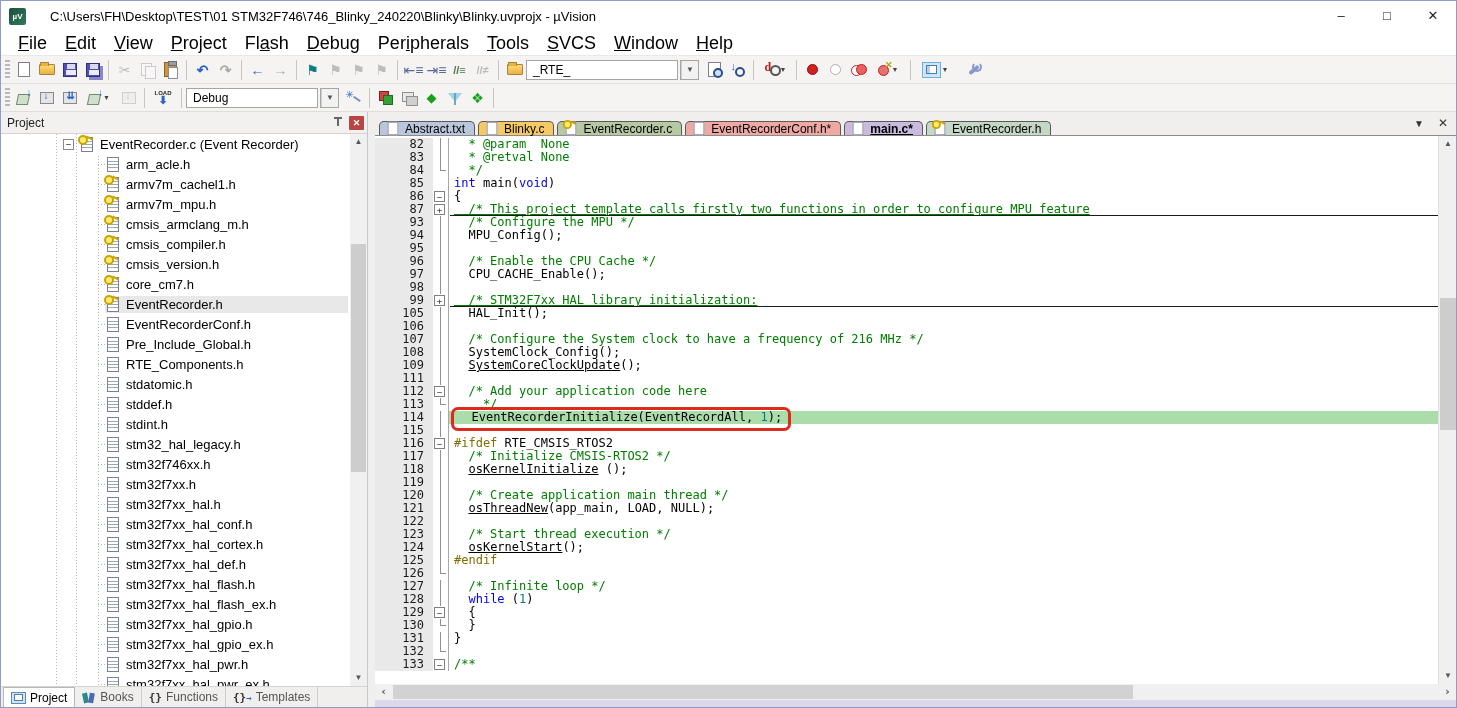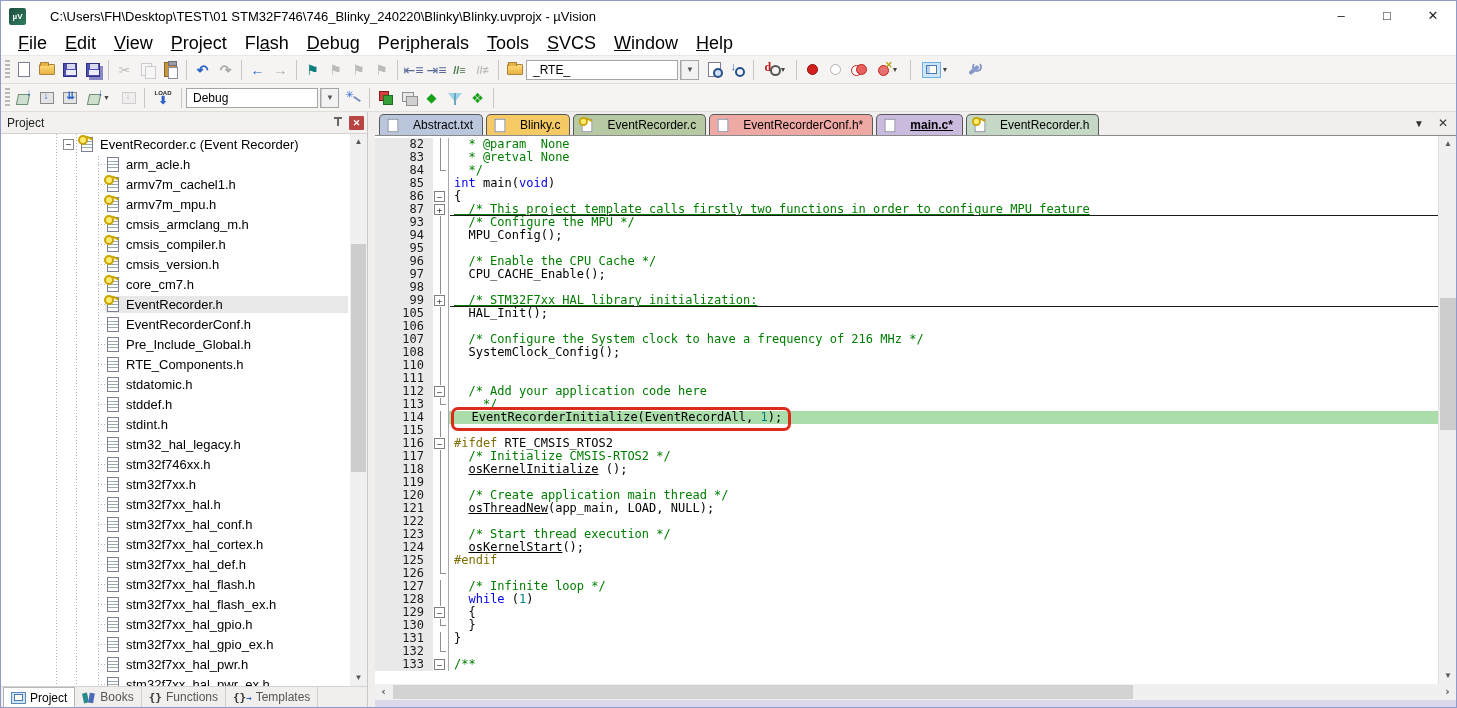--- a/index.html
+++ b/index.html
@@ -144,21 +144,21 @@
   .bt-books::after { content:""; position:absolute; left:7px; top:2px; width:5px; height:10px; background:#4a6ab8; transform:rotate(10deg); }
   .bt-brace { font:bold 11px "DejaVu Sans Mono",monospace; color:#333; }
   .bt-brace .arr { color:#2a62c8; font-size:9px; }
 
   .splitter { width:7px; background:#f0efed; }
 
   
   .edit-col { flex:1; display:flex; flex-direction:column; min-width:0; }
   .tabbar { height:24px; background:#f0efed; display:flex; align-items:flex-end; padding-left:4px;
     border-bottom:1px solid #8a8a8a; position:relative; }
-  .etab { height:21px; display:flex; align-items:center; gap:14px; padding:0 9px 0 7px; margin-right:3px;
+  .etab { height:14px; display:flex; align-items:center; gap:6px; padding:0 9px 0 7px; margin-right:3px;
     border:1px solid #5a5a5a; border-bottom:none; border-radius:5px 5px 0 0; font-size:12px; color:#000; white-space:nowrap; }
   .etab .ticon { position:relative; transform:scale(.9); }
   .etab.active .tlabel { font-weight:bold; text-decoration:underline; }
   .tab-ctrls { position:absolute; right:8px; top:0; height:22px; display:flex; align-items:center; gap:14px; }
   .tc-btn { font-size:10px; color:#333; }
 
   .code-wrap { flex:1; display:flex; min-height:0; background:#fff;justify-content:flex-end; }
   .code-area { flex:1; overflow:hidden; padding-top:2px; position:relative; }
   .crow { display:flex; height:13px; position:relative; }
   .num-cell { width:58px; flex:none; text-align:right; padding-right:9px; background:#e9e9e9; color:#1a1a1a;
@@ -737,25 +737,25 @@
               <span class="code-cell"><span class="sg-c">  /* Configure the System clock to have a frequency of 216 MHz */</span></span>
             </div>
             <div class="crow">
               <span class="num-cell">108</span>
               <span class="fold-cell">
                 <i class="fv"></i>
               </span>
               <span class="code-cell"><span class="sg-t">  SystemClock_Config();</span></span>
             </div>
             <div class="crow">
-              <span class="num-cell">110</span>
-              <span class="fold-cell">
-                <i class="fv"></i>
-              </span>
-              <span class="code-cell"></span>
+              <span class="num-cell">109</span>
+              <span class="fold-cell">
+                <i class="fv"></i>
+              </span>
+              <span class="code-cell"><span class="sg-t">  </span><span class="sg-u">SystemCoreClockUpdate</span><span class="sg-t">();</span></span>
             </div>
             <div class="crow">
               <span class="num-cell">111</span>
               <span class="fold-cell">
                 <i class="fv"></i>
               </span>
               <span class="code-cell"></span>
             </div>
             <div class="crow">
               <span class="num-cell">112</span>

